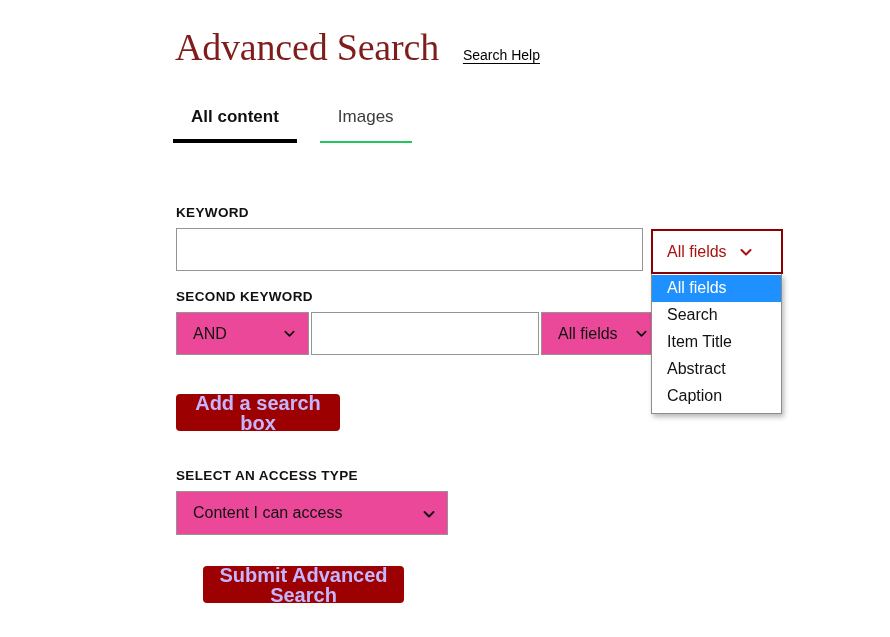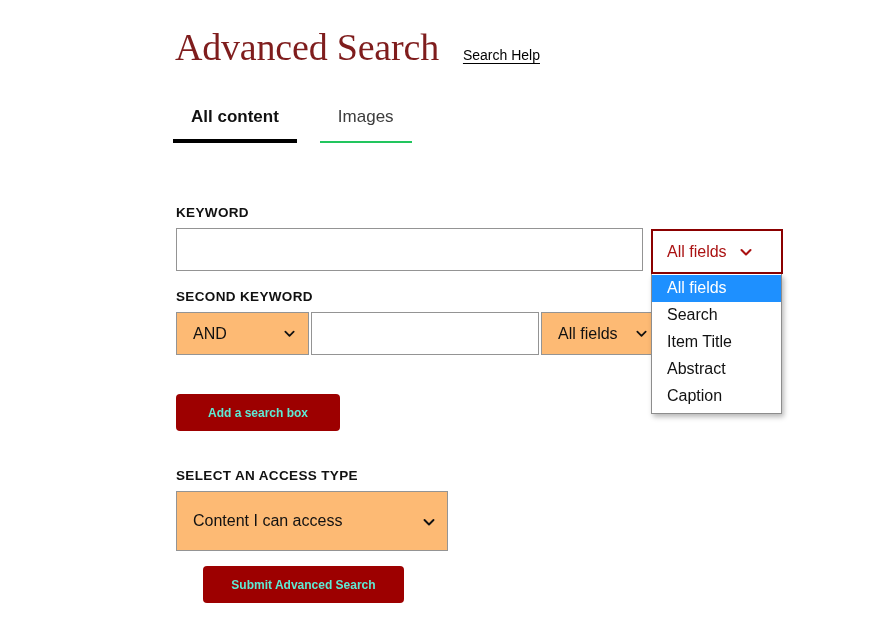--- a/index.html
+++ b/index.html
@@ -107,21 +107,21 @@
     font-family: "Liberation Sans", sans-serif;
     padding: 0 10px;
     color: #111111;
     outline: none;
   }
   .keyword-input { width: 467px; }
 
   .sel {
     height: 43px;
     border: 1px solid #949494;
-    background: #fdba74;
+    background: #ec4899;
     font-size: 16px;
     font-family: "Liberation Sans", sans-serif;
     color: #111111;
     display: flex;
     align-items: center;
     justify-content: space-between;
     padding: 0 12px 0 16px;
     cursor: pointer;
     user-select: none;
     position: relative;
@@ -190,24 +190,24 @@
   .dropdown-option.selected {
     background: #1e90ff;
     color: #ffffff;
     font-weight: 400;
   }
 
   
   .btn {
     border: none;
     background: #9d0000;
-    color: #5eead4;
+    color: #c4b5fd;
     font-family: "Liberation Sans", sans-serif;
     font-weight: 700;
-    font-size: 12px;
+    font-size: 20px;
     border-radius: 4px;
     cursor: pointer;
     display: inline-flex;
     align-items: center;
     justify-content: center;
     line-height: 1;
   }
   .btn-add {
     position: absolute;
     left: 176px;
@@ -227,21 +227,21 @@
   
   .access-block {
     position: absolute;
     left: 176px;
     top: 459px;
     width: 272px;
     margin-top: 9px;
   }
   .access-select {
     width: 272px;
-    height: 60px;
+    height: 44px;
   }
 </style>
 </head>
 <body>
 
 <div class="header-row">
   <div class="page-title">Advanced Search</div>
   <a class="search-help-link" href="#">Search Help</a>
 </div>
 

